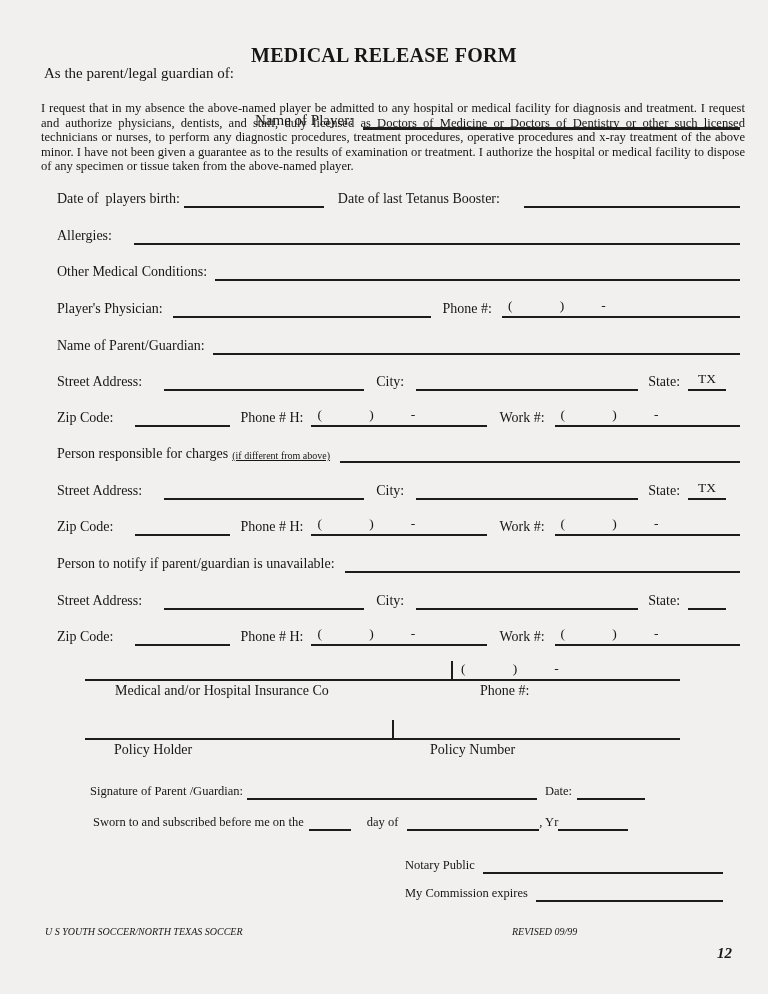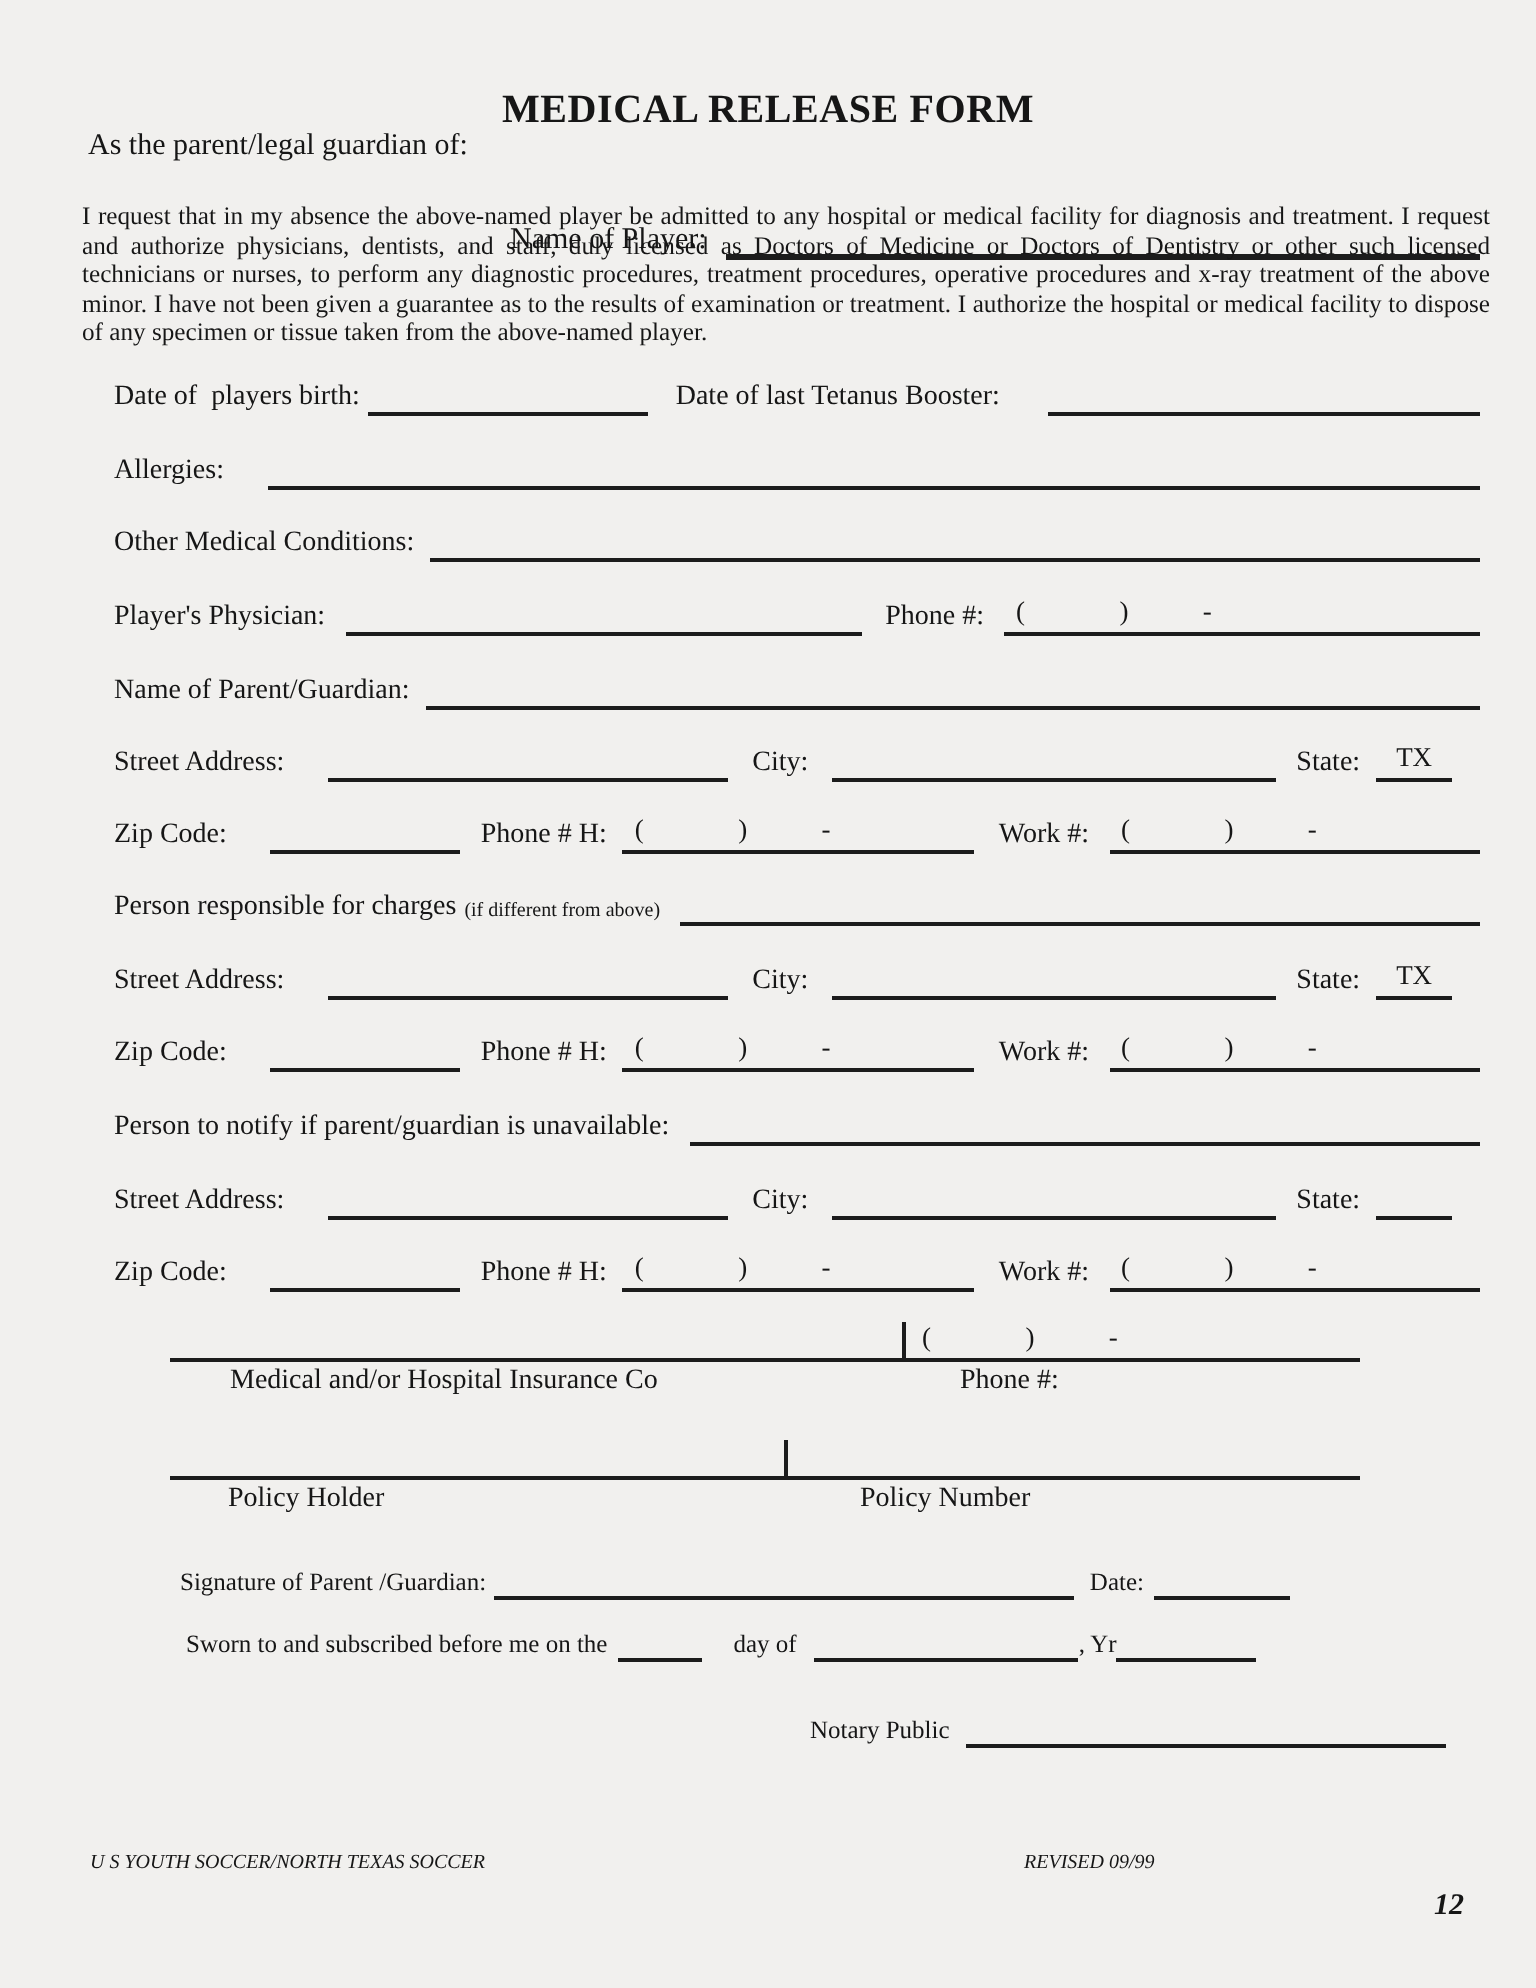--- a/index.html
+++ b/index.html
@@ -22,21 +22,21 @@
   .consent {
     position: absolute; top: 101px; left: 41px; width: 704px;
     font-size: 12.6px; line-height: 14.5px; text-align: justify;
   }
   .row {
     position: absolute; left: 57px; right: 28px;
     display: flex; align-items: flex-end; height: 18px;
     font-size: 14px;
   }
   .lbl { white-space: pre; padding-bottom: 1px; }
-  .sm  { font-size: 10px; padding-bottom: 2px; margin-left: 4px; }
+  .sm  { font-size: 10px; padding-bottom: 2px; margin-left: 4px; text-decoration: underline; }
   .blank {
     border-bottom: 2px solid #1c1c1c;
     position: relative; align-self: stretch;
   }
   .blank .fill {
     position: absolute; left: 6px; bottom: 2px;
     white-space: pre; font-size: 13.5px;
   }
   .blank .fill.center { left: 50%; transform: translateX(-50%); }
   .thick { border-bottom-width: 3px; }
@@ -224,20 +224,24 @@
     <span class="blank" style="width:132px;margin-left:9px"></span>
     <span class="lbl">, Yr</span>
     <span class="blank" style="width:70px"></span>
   </div>
 
   <div class="row sig-row" style="top:856px;left:405px;right:45px">
     <span class="lbl">Notary Public</span>
     <span class="blank f1" style="margin-left:8px"></span>
   </div>
 
+  <div class="row sig-row" style="top:884px;left:405px;right:45px">
+    <span class="lbl">My Commission expires</span>
+    <span class="blank f1" style="margin-left:8px"></span>
+  </div>
 
   <div class="footer-italic">
     <span class="abs" style="left:45px">U S YOUTH SOCCER/NORTH TEXAS SOCCER</span>
     <span class="abs" style="left:512px">REVISED 09/99</span>
   </div>
 
 
   <div class="pagenum">12</div>
 
 </div>

